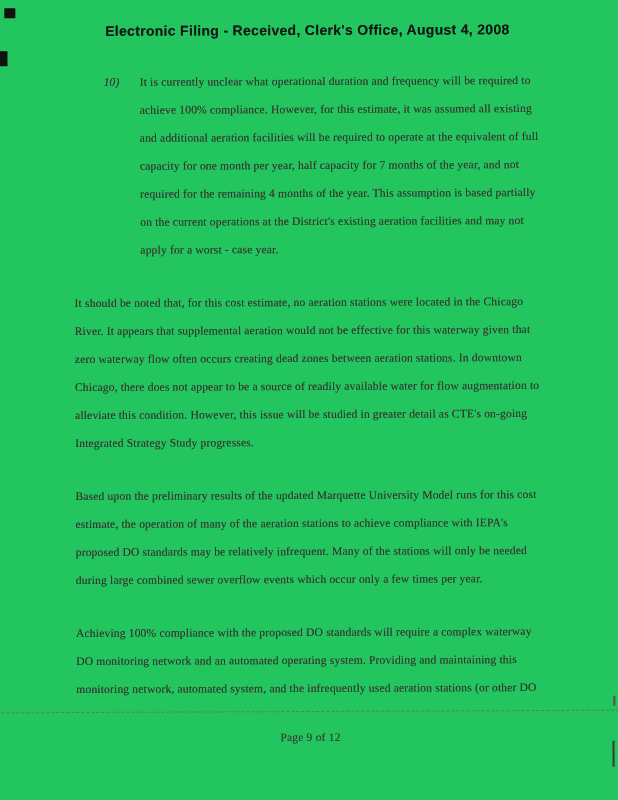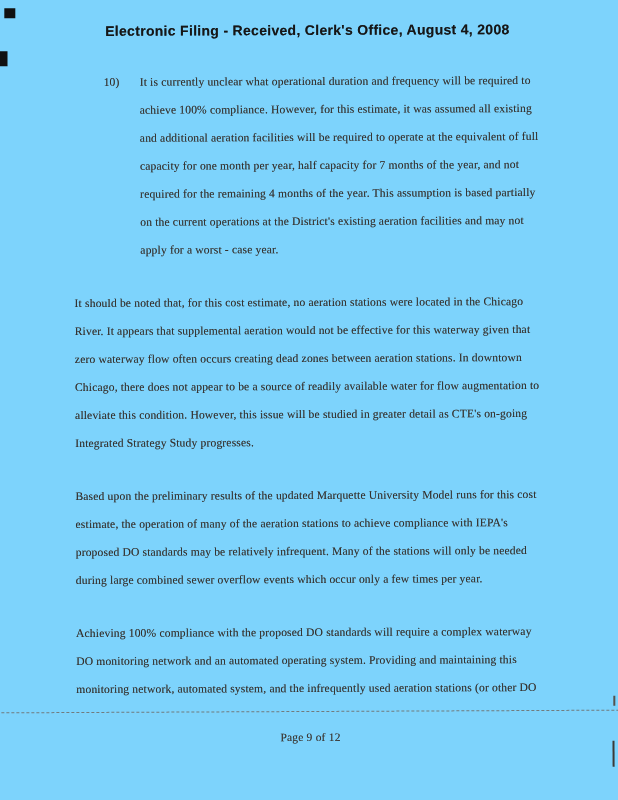--- a/index.html
+++ b/index.html
@@ -4,21 +4,21 @@
 <style>
   html, body {
     margin: 0;
     padding: 0;
     background: #e8e8e6;
   }
   .page {
     position: relative;
     width: 618px;
     height: 800px;
-    background: #7dd3fc;
+    background: #22c55e;
     overflow: hidden;
     font-family: "Liberation Serif", serif;
     color: #2e2c2a;
   }
   .page-inner {
     position: absolute;
     inset: 0;
     transform: rotate(-0.25deg);
   }
   
@@ -46,20 +46,21 @@
     letter-spacing: 0.15px;
     color: #34312e;
     text-shadow: 0 0 0.5px rgba(70,65,60,0.55);
   }
   .numbered-item {
     display: flex;
     margin: 0 0 0 30px;
   }
   .numbered-item .num {
     flex: 0 0 36px;
+    font-style: italic;
   }
   .numbered-item .item-text {
     flex: 1 1 auto;
     margin: 0;
   }
   .para {
     margin: 25px 0 0 0;
   }
   
   .tear-line {

